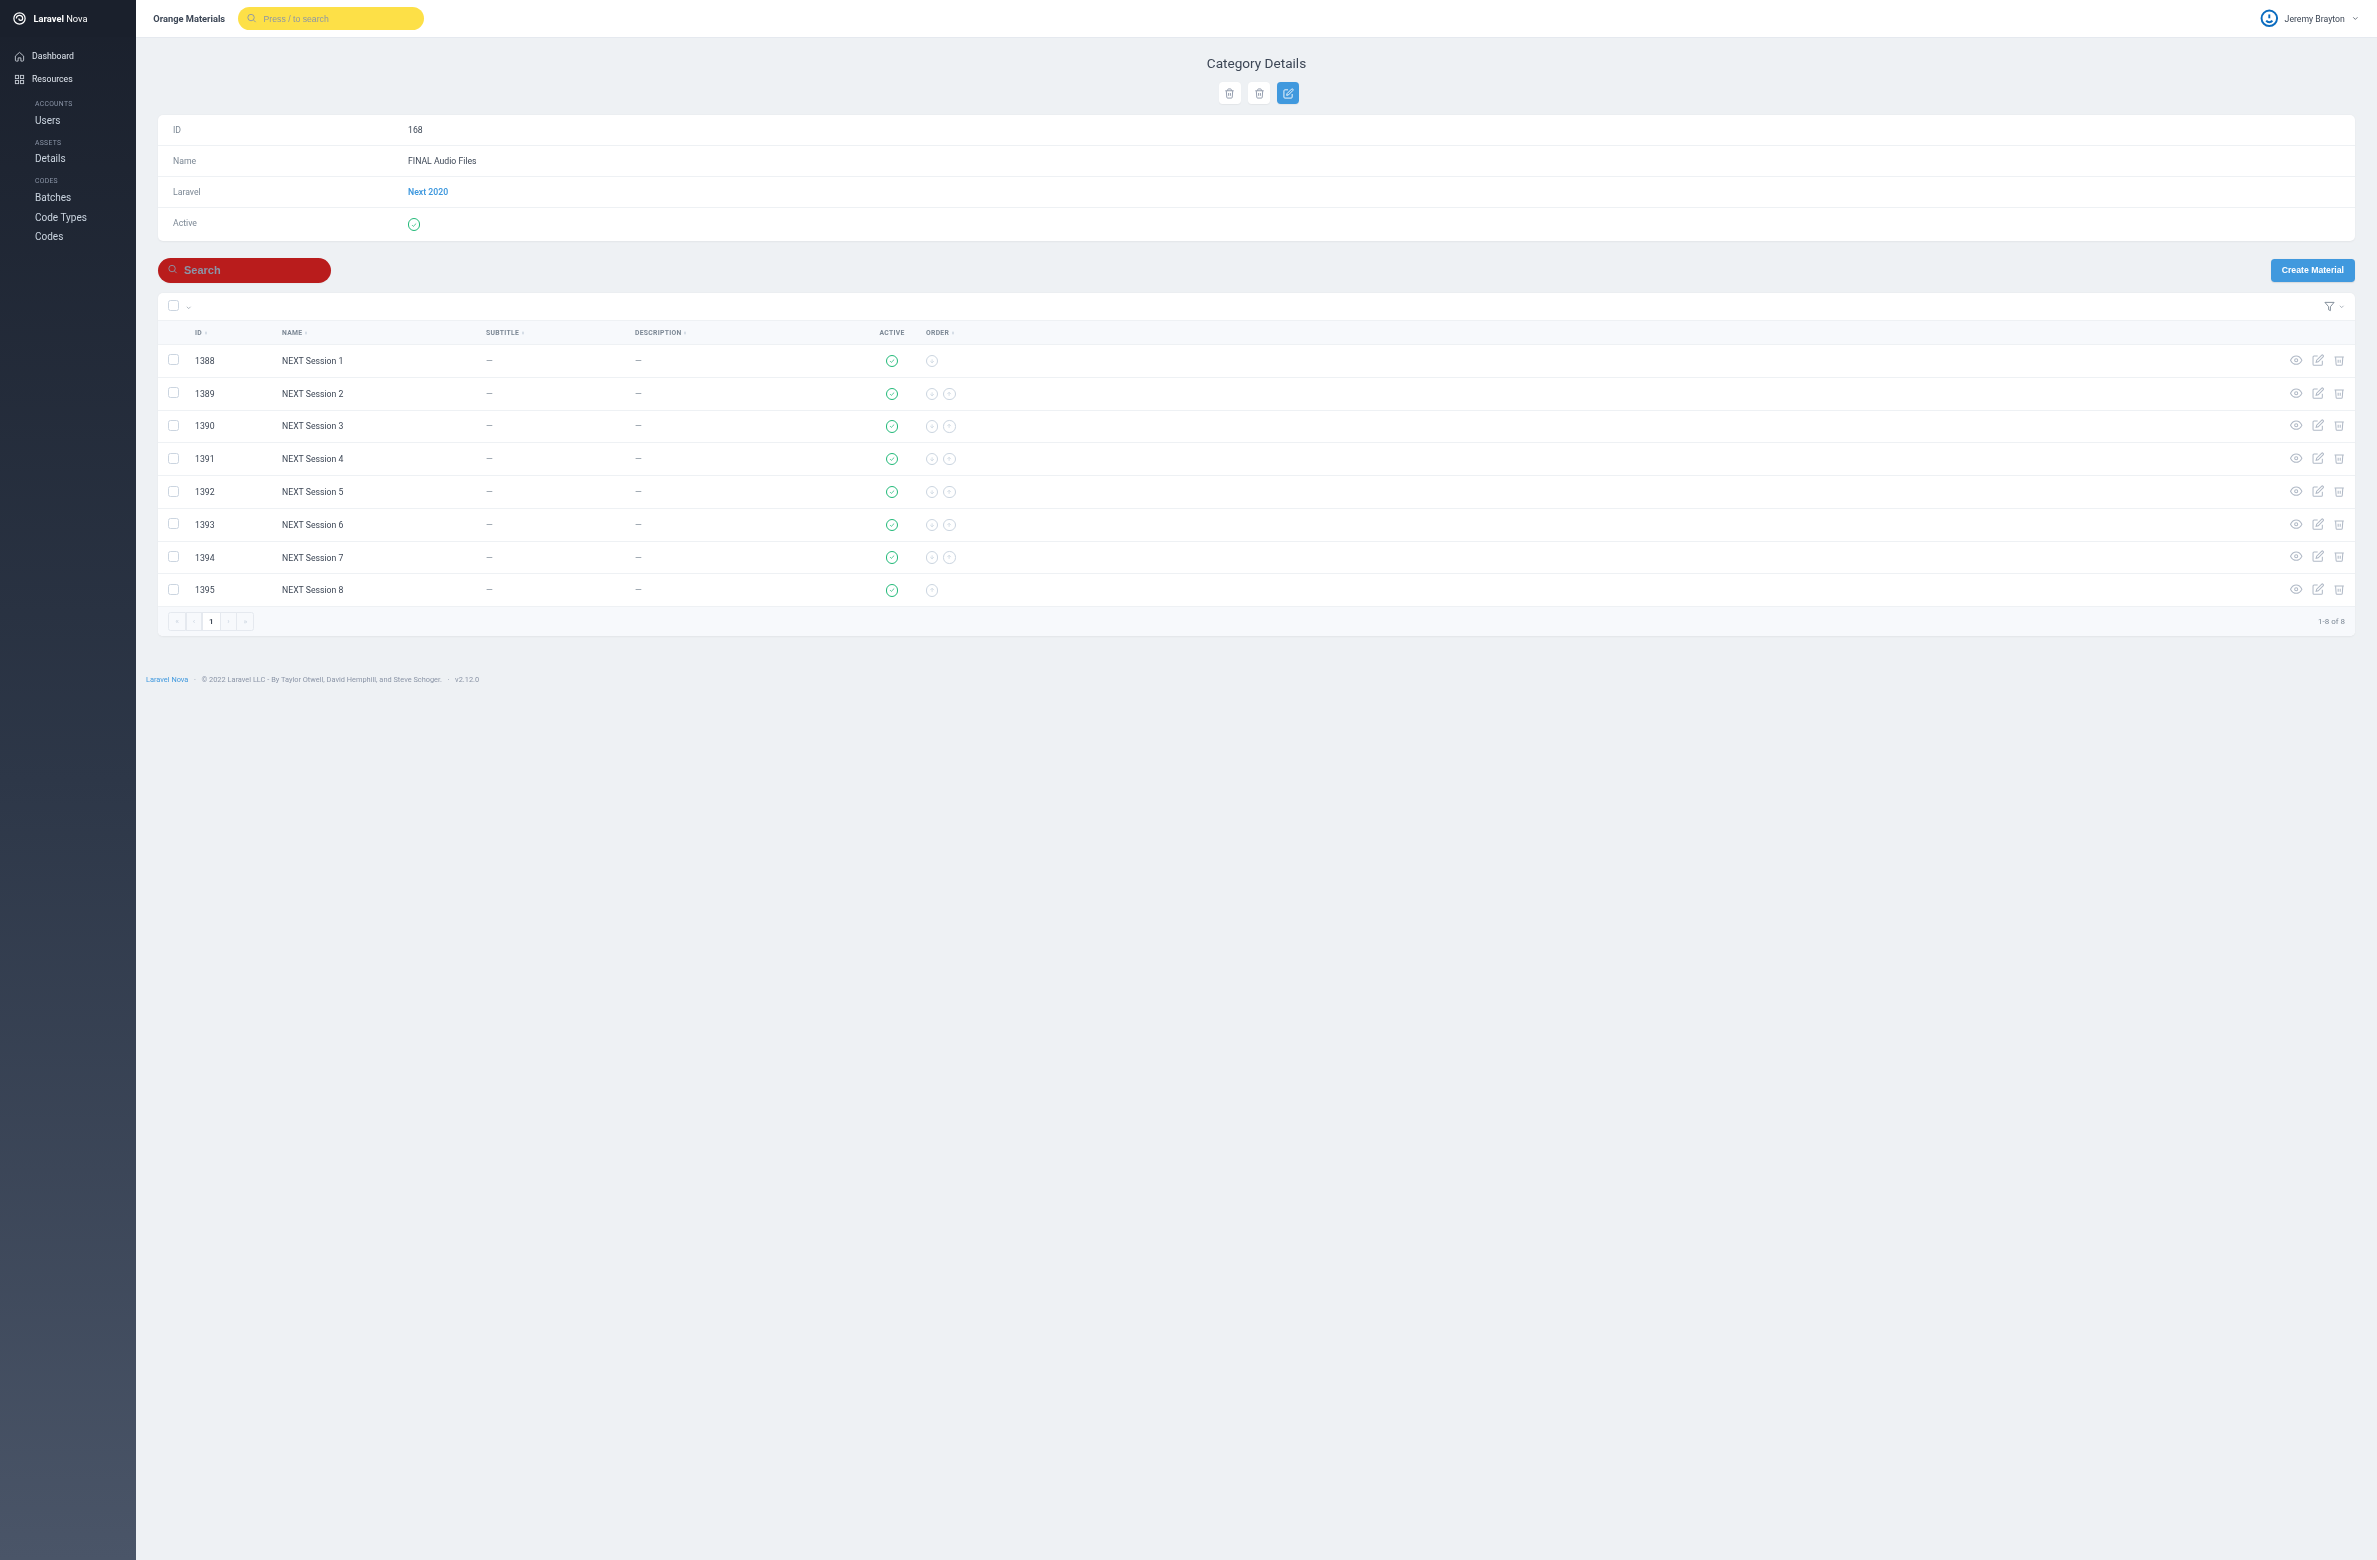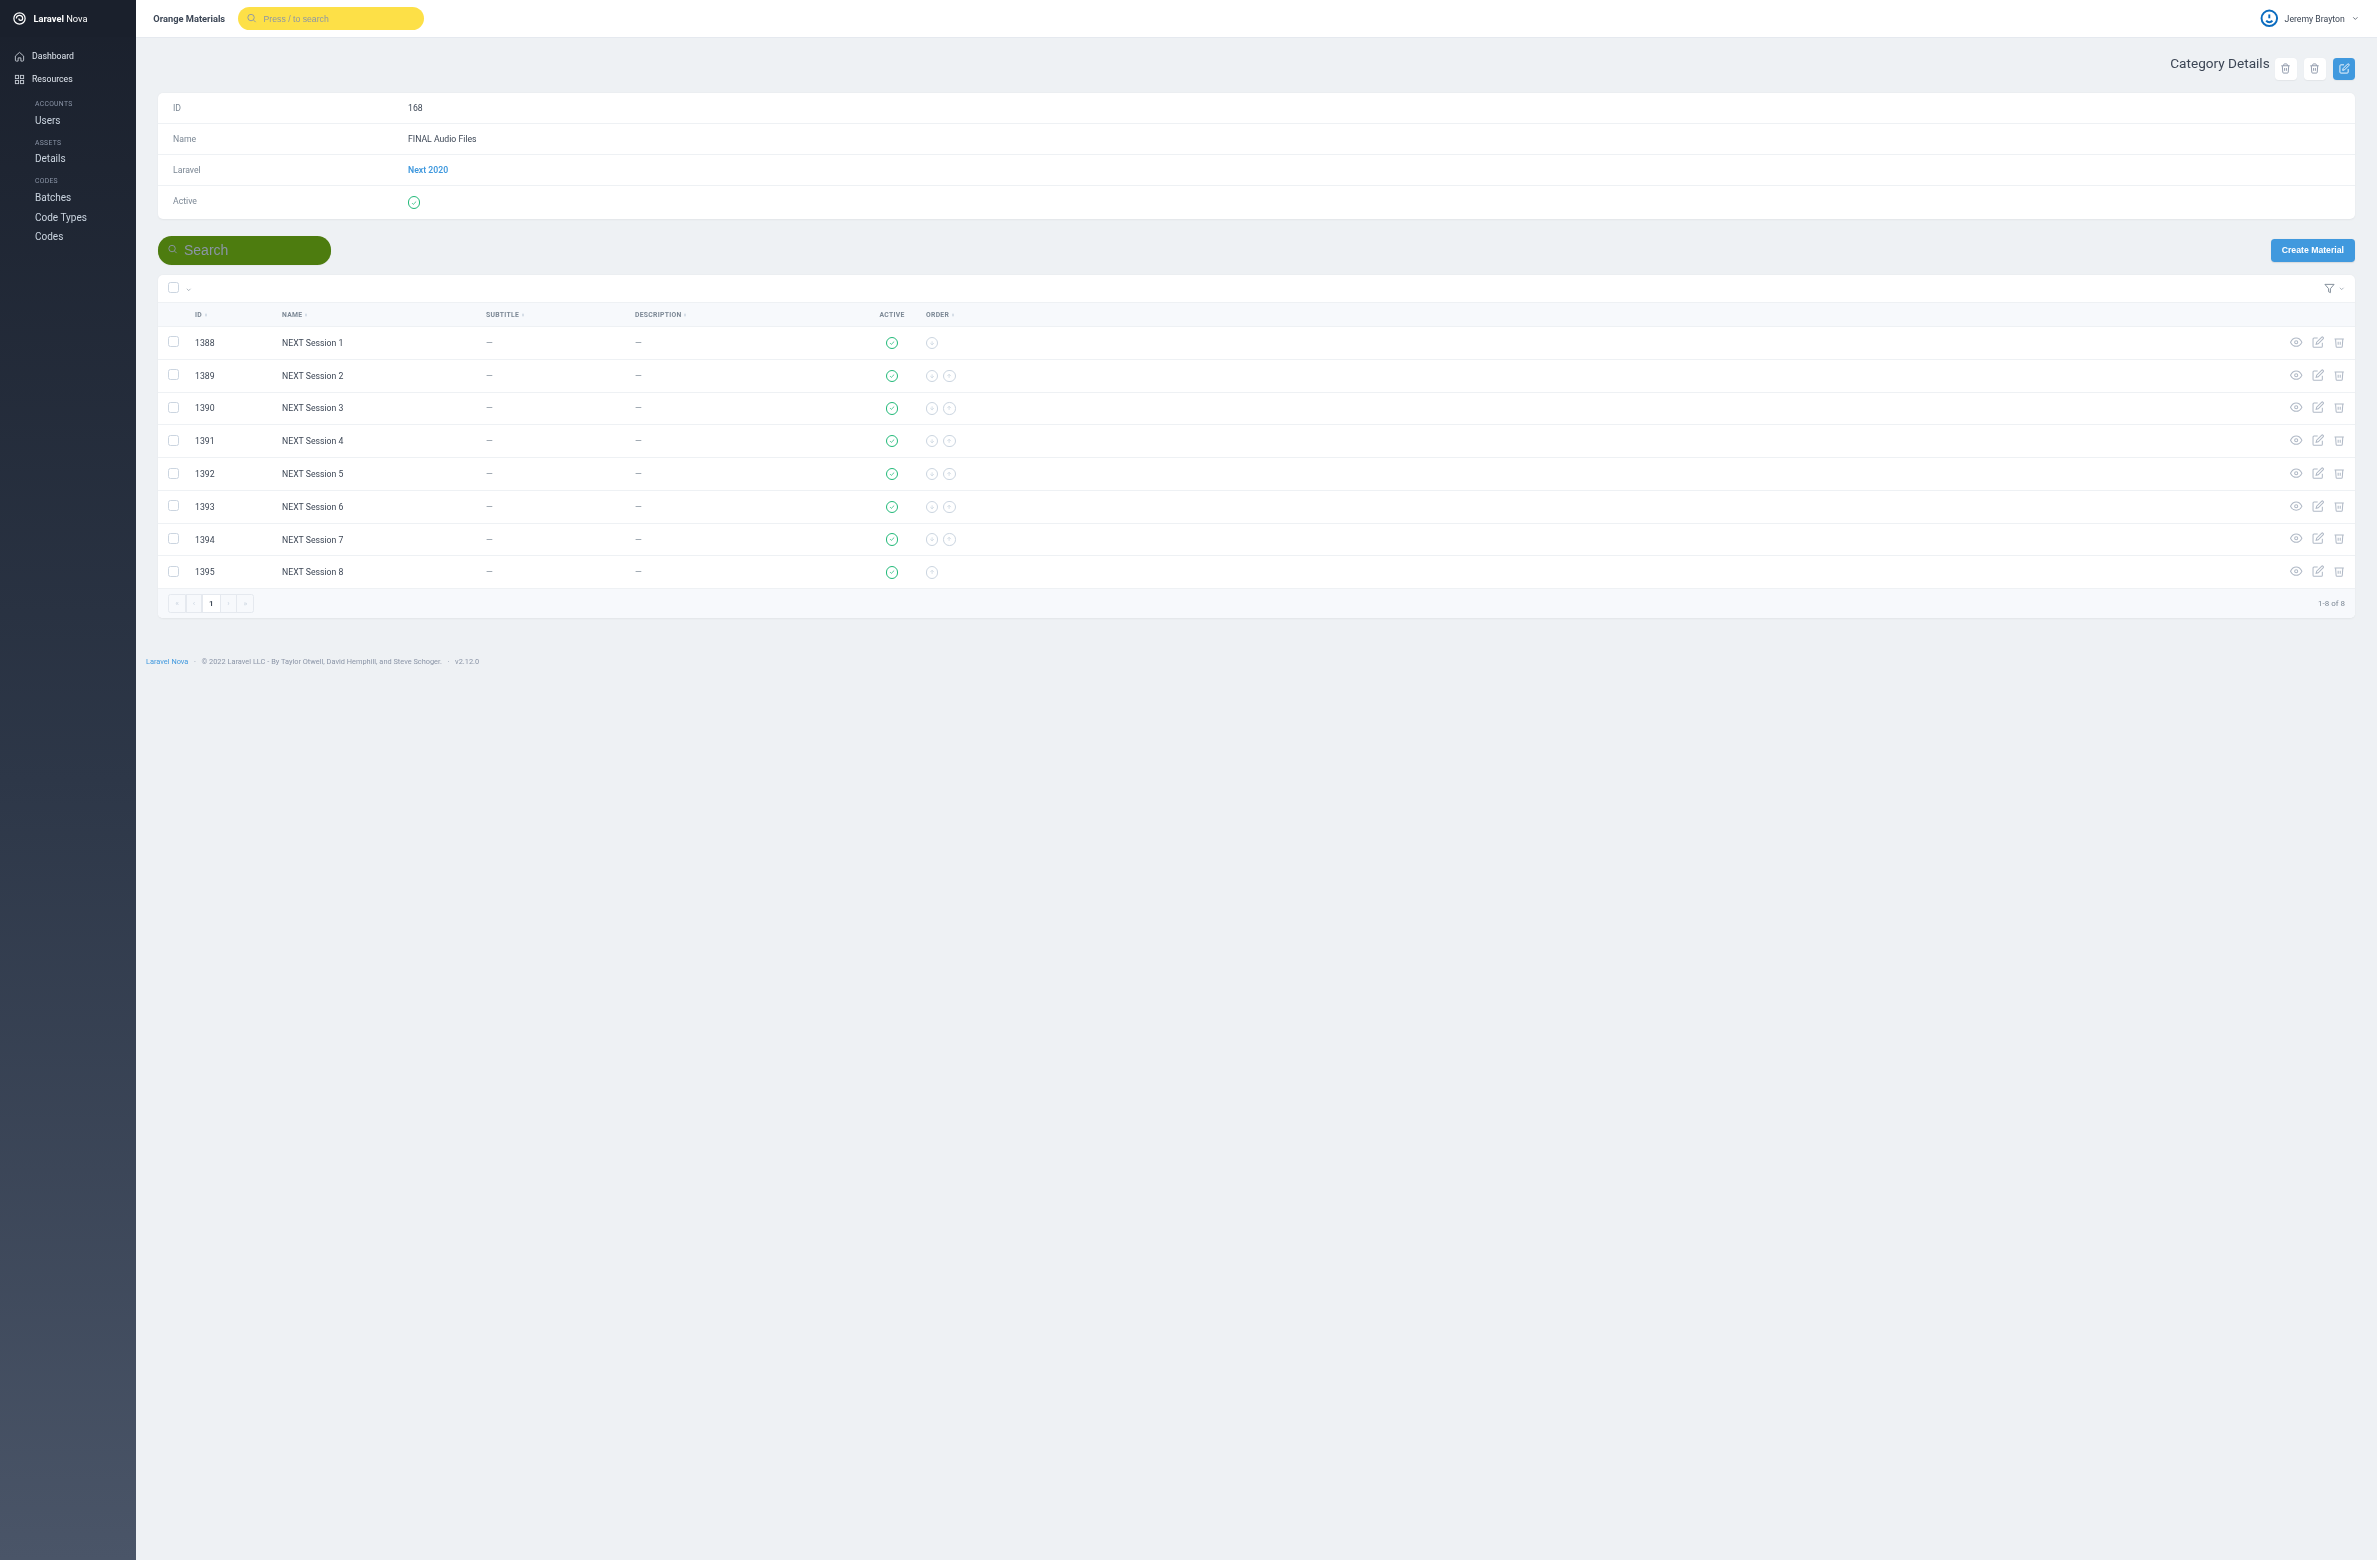--- a/index.html
+++ b/index.html
@@ -20,34 +20,34 @@
 .topbar-title { font-weight: 700; font-size: 9.3px; color: #3c4655; }
 .search-wrap { position: relative; }
 .search-input { background: #fde047; border: none; border-radius: 13.6px; padding: 6.2px 10px 6.2px 26px; font-size: 8.7px; width: 186px; color: #3c4655; }
 .search-input::placeholder { color: #8b95a7; }
 .search-icon-pos { position: absolute; left: 8.7px; top: 50%; transform: translateY(-50%); color: #8b95a7; }
 .topbar-spacer { flex: 1; }
 .user-menu { display: flex; align-items: center; gap: 6.2px; cursor: pointer; color: #3c4655; }
 .user-avatar { width: 18.6px; height: 18.6px; border-radius: 50%; display: flex; align-items: center; justify-content: center; }
 .content { padding: 17.3px 22px 12.4px 22px; }
 .page-heading { font-size: 13.6px; font-weight: 400; color: #3c4655; margin-bottom: 11px; }
-.heading-row { display: flex; align-items: center; justify-content: flex-end; margin-bottom: 11px; }
+.heading-row { display: flex; align-items: center; justify-content: flex-end; margin-bottom: 11px; flex-direction: column; }
 .icon-btn { background: #fff; border: none; border-radius: 3.7px; width: 22px; height: 22px; display: inline-flex; align-items: center; justify-content: center; cursor: pointer; color: #8b95a7; box-shadow: 0 0.6px 1.2px rgba(0,0,0,0.05); margin-left: 5px; }
 .icon-btn.primary { background: #4099de; color: #fff; }
 .panel { background: #fff; border-radius: 5px; box-shadow: 0 0.6px 1.9px rgba(0,0,0,0.05); margin-bottom: 17.3px; overflow: hidden; }
 .detail-row { display: flex; padding: 10px 15px; border-bottom: 0.6px solid #eef1f4; }
 .detail-row:last-child { border-bottom: none; }
 .detail-label { width: 235px; color: #7b8794; font-size: 8.7px; }
 .detail-value { color: #3c4655; font-size: 8.7px; }
 .detail-value.link { color: #4099de; font-weight: 600; cursor: pointer; }
 .check-circle { width: 12.4px; height: 12.4px; border: 1.2px solid #21b978; border-radius: 50%; display: inline-flex; align-items: center; justify-content: center; color: #21b978; }
 .section-heading { font-size: 13.6px; font-weight: 400; color: #3c4655; margin-bottom: 8.7px; }
 .toolbar { display: flex; align-items: center; justify-content: space-between; margin-bottom: 10px; }
 .small-search { position: relative; }
-.small-search input { background: #4d7c0f; border: none; border-radius: 13.6px; padding: 6.2px 10px 6.2px 26px; font-size: 14px; width: 173px; box-shadow: 0 0.6px 1.2px rgba(0,0,0,0.05); }
+.small-search input { background: #b91c1c; border: none; border-radius: 13.6px; padding: 6.2px 10px 6.2px 26px; font-size: 11px; width: 173px; box-shadow: 0 0.6px 1.2px rgba(0,0,0,0.05); font-weight: bold; }
 .small-search input::placeholder { color: #8b95a7; }
 .btn-primary { background: #4099de; color: #fff; border: none; border-radius: 3.7px; padding: 6.2px 11px; font-size: 8.7px; font-weight: 600; cursor: pointer; box-shadow: 0 0.6px 1.2px rgba(0,0,0,0.1); }
 .table-controls { display: flex; align-items: center; justify-content: space-between; padding: 7.4px 10px; }
 .checkbox { width: 11px; height: 11px; border: 0.9px solid #cbd5e0; border-radius: 2.5px; background: #fff; display: inline-block; cursor: pointer; }
 .chev { margin-left: 3.7px; color: #7b8794; cursor: pointer; }
 .filter-btn { display: flex; align-items: center; gap: 2.5px; color: #7b8794; cursor: pointer; }
 .thead { display: flex; background: #f7f9fc; border-top: 0.6px solid #eef1f4; border-bottom: 0.6px solid #eef1f4; padding: 7.4px 10px; font-size: 6.8px; font-weight: 700; letter-spacing: 0.3px; color: #7b8794; text-transform: uppercase; }
 .col-check { width: 27px; }
 .col-id { width: 87px; }
 .col-name { width: 204px; }

